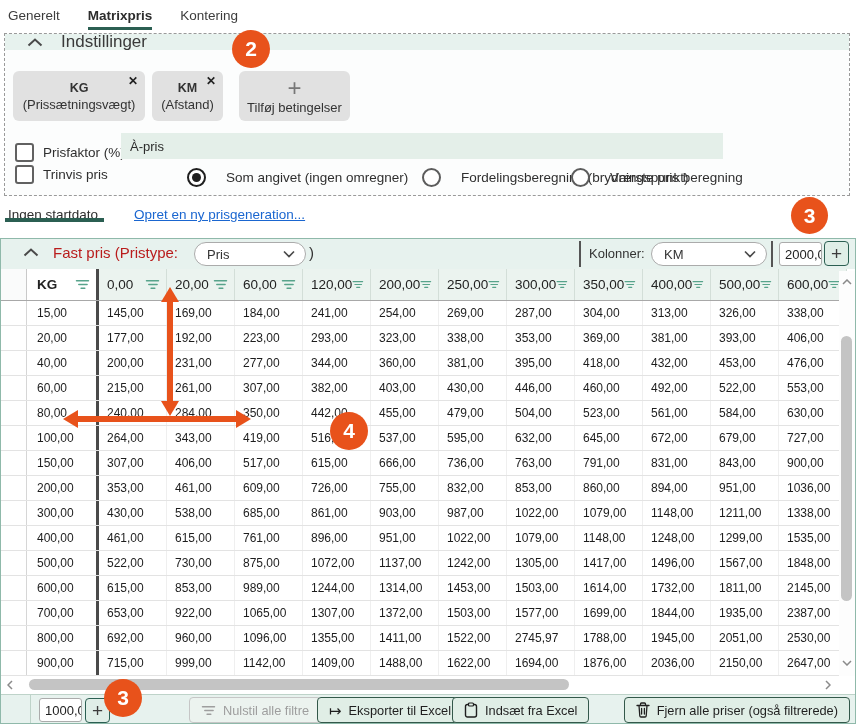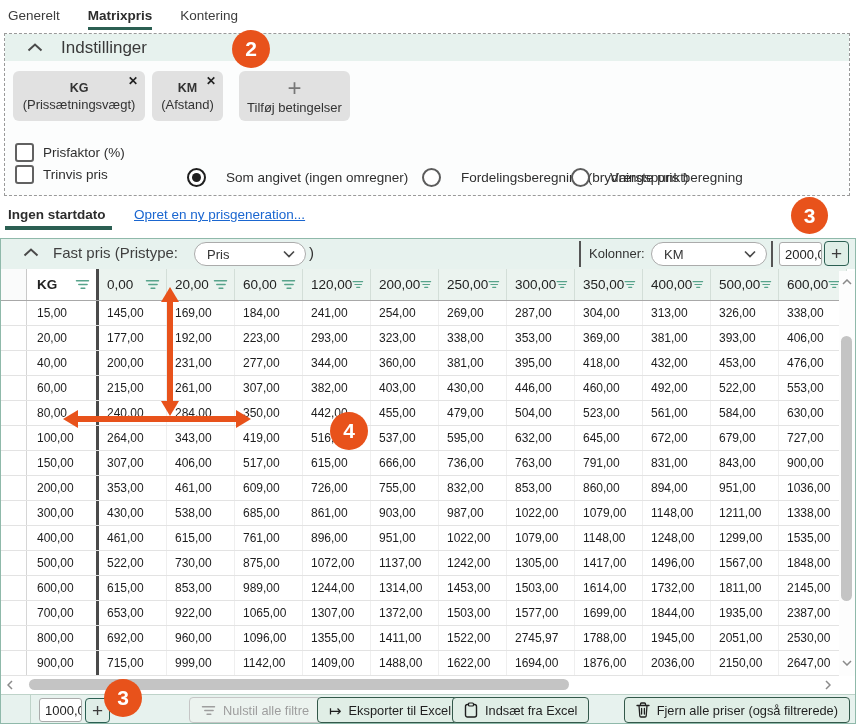--- a/index.html
+++ b/index.html
@@ -8,21 +8,21 @@
 
   
   .tabs{position:absolute;left:8px;top:4px;height:26px;display:flex;gap:28px;}
   .tab{font-size:13.5px;color:#3c3c3c;padding:4px 0 6px 0;position:relative;cursor:pointer;}
   .tab.active{font-weight:bold;color:#2d2d2d;}
   .tab.active::after{content:"";position:absolute;left:0;right:0;bottom:0;height:3px;background:#2b5f52;}
 
   
   .settings{position:absolute;left:4px;top:33px;width:846px;height:163px;
             border:1px dashed #9a9a9a;background:#fcfdfd;box-sizing:border-box;}
-  .settings-head{position:absolute;left:0;top:0;right:0;height:27px;background:#e7f2ee;
+  .settings-head{position:absolute;left:0;top:0;right:0;height:16px;background:#e7f2ee;
                  display:flex;align-items:center;}
   .chev-up{margin-left:22px;}
   .settings-title{font-size:17px;color:#3a3a3a;margin-left:18px;}
   .chip{position:absolute;top:37px;height:50px;background:#e1e1e1;border-radius:6px;
         display:flex;flex-direction:column;align-items:center;justify-content:center;
         font-size:13px;color:#333;box-sizing:border-box;}
   .chip-x{position:absolute;top:3px;right:7px;font-size:12px;font-weight:bold;color:#222;cursor:pointer;}
   .chip-t{font-weight:bold;font-size:12.5px;}
   .chip-s{font-size:13px;margin-top:2px;}
   .chip-kg{left:8px;width:132px;}
@@ -35,30 +35,30 @@
   .cb2{top:131px;}
   .apris{position:absolute;left:116px;top:99px;width:602px;height:26px;background:#e4efe9;
          font-size:13px;font-weight:500;color:#2b2b2b;display:flex;align-items:center;padding-left:9px;box-sizing:border-box;}
   .radio{position:absolute;top:134px;display:flex;align-items:center;gap:20px;font-size:13.5px;color:#2f2f2f;cursor:pointer;}
   .rb{width:15px;height:15px;border:2px solid #5c5c5c;border-radius:50%;background:#fff;flex:0 0 auto;position:relative;}
   .rb.sel{border-color:#1f1f1f;}
   .rb.sel::after{content:"";position:absolute;left:3px;top:3px;width:9px;height:9px;border-radius:50%;background:#1f1f1f;}
   .r1{left:182px;}.r2{left:417px;}.r3{left:566px;}
 
   
-  .gen-tab{position:absolute;left:8px;top:207px;font-size:13.5px;font-weight:bold;color:#2d2d2d;padding-bottom:8px;}
+  .gen-tab{position:absolute;left:8px;top:207px;font-size:13.5px;font-weight:normal;color:#2d2d2d;}
   .gen-tab::after{content:"";position:absolute;left:-3px;right:-6px;bottom:0;height:4px;background:#2b5f52;}
   .gen-link{position:absolute;left:134px;top:207px;font-size:13.5px;color:#1a66d0;text-decoration:underline;cursor:pointer;}
 
   
   .grid{position:absolute;left:0;top:238px;width:856px;height:486px;border:1px solid #8fb9aa;
         box-sizing:border-box;background:#fff;overflow:hidden;}
   .gridbar{position:absolute;left:0;top:0;right:0;height:30px;background:#e7f2ee;}
   .gridbar .chev-up{position:absolute;left:22px;top:9px;margin:0;}
-  .grid-title{position:absolute;left:52px;top:5px;font-size:15px;color:#404040;}
+  .grid-title{position:absolute;left:52px;top:5px;font-size:15px;color:#b91c1c;}
   .paren{position:absolute;left:308px;top:5px;font-size:15px;color:#333;}
   .dd{position:absolute;height:24px;background:#fff;border:1px solid #ababab;border-radius:13px;
       display:flex;align-items:center;justify-content:space-between;padding:0 10px 0 12px;
       font-size:13px;color:#333;box-sizing:border-box;cursor:pointer;}
   .dd-pris{left:193px;top:3px;width:112px;}
   .dd-km{left:650px;top:3px;width:116px;}
   .vsep{position:absolute;top:2px;width:2px;height:26px;background:#555;}
   .sep1{left:578px;}.sep2{left:770px;}
   .kol-label{position:absolute;left:588px;top:7px;font-size:13px;color:#333;}
   .inp{height:24px;background:#fff;border:1px solid #ababab;border-radius:3px;font-size:13px;color:#222;
@@ -155,20 +155,21 @@
       <div class="chip-s">Tilføj betingelser</div>
     </div>
     <div class="cb cb1">
       <span class="box"></span>
       <span>Prisfaktor (%)</span>
     </div>
     <div class="cb cb2">
       <span class="box"></span>
       <span>Trinvis pris</span>
     </div>
+    <div class="apris">À-pris</div>
     <div class="radio r1">
       <span class="rb sel"></span>
       <span>Som angivet (ingen omregner)</span>
     </div>
     <div class="radio r2">
       <span class="rb"></span>
       <span>Fordelingsberegning (brydningspunkt)</span>
     </div>
     <div class="radio r3">
       <span class="rb"></span>

